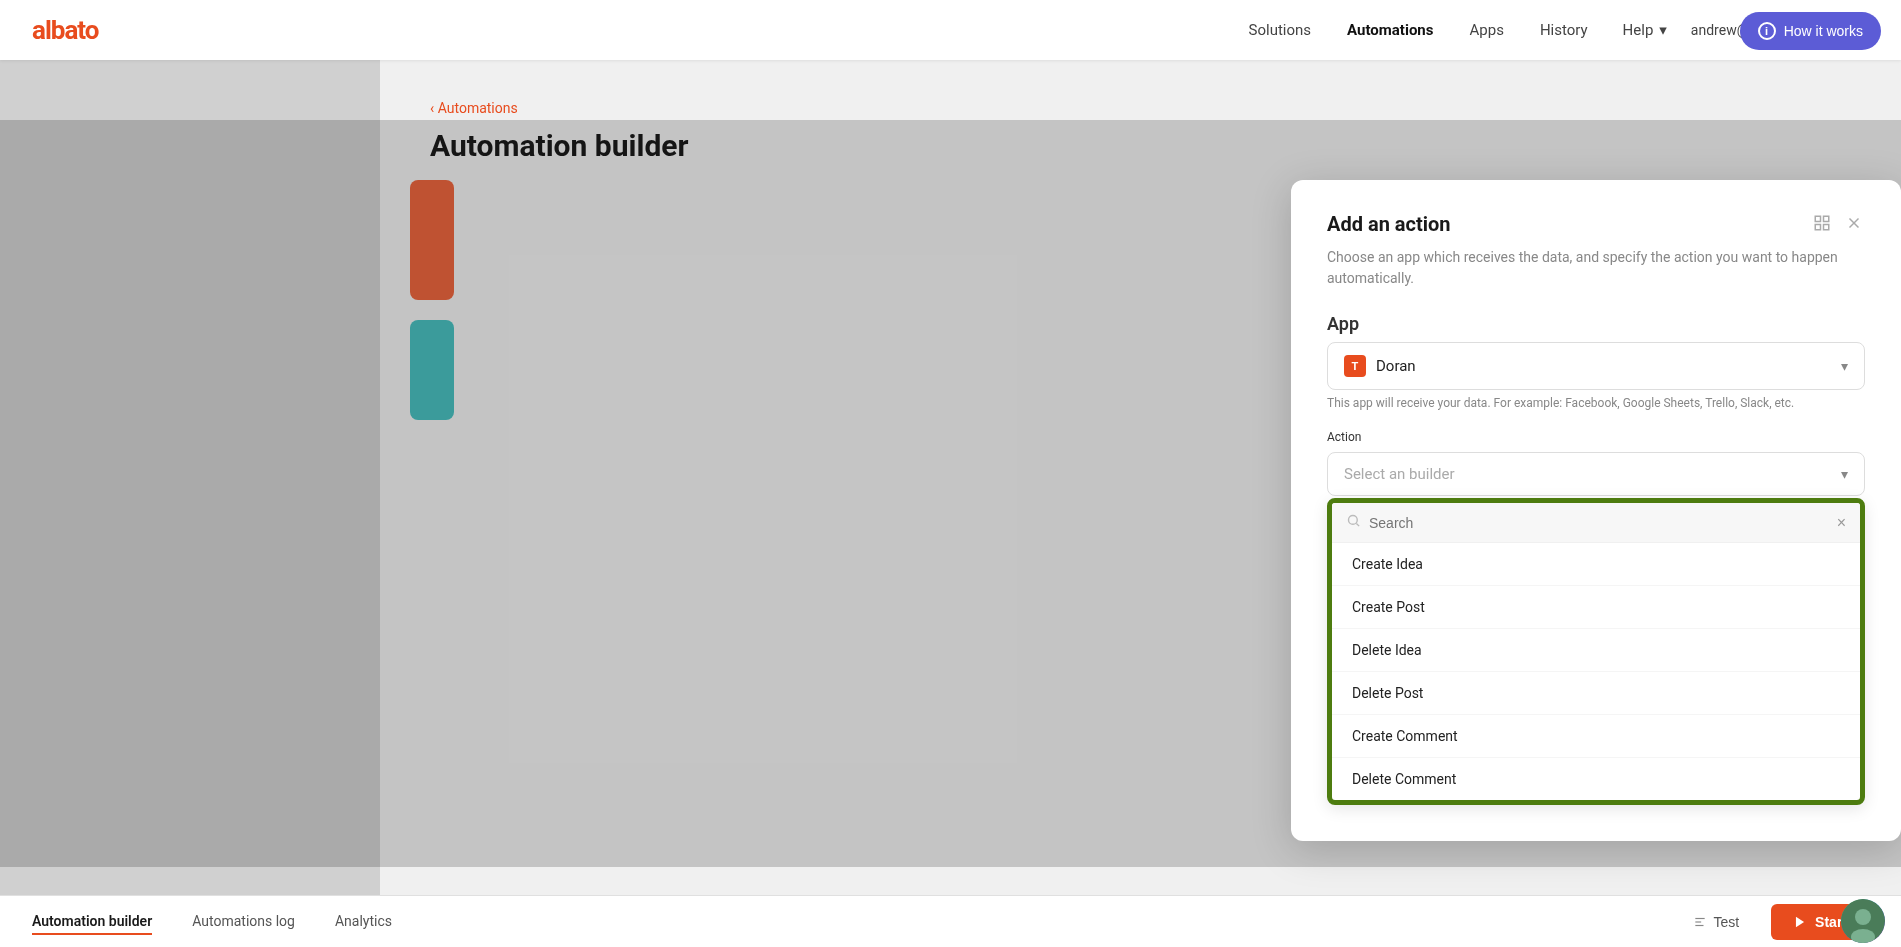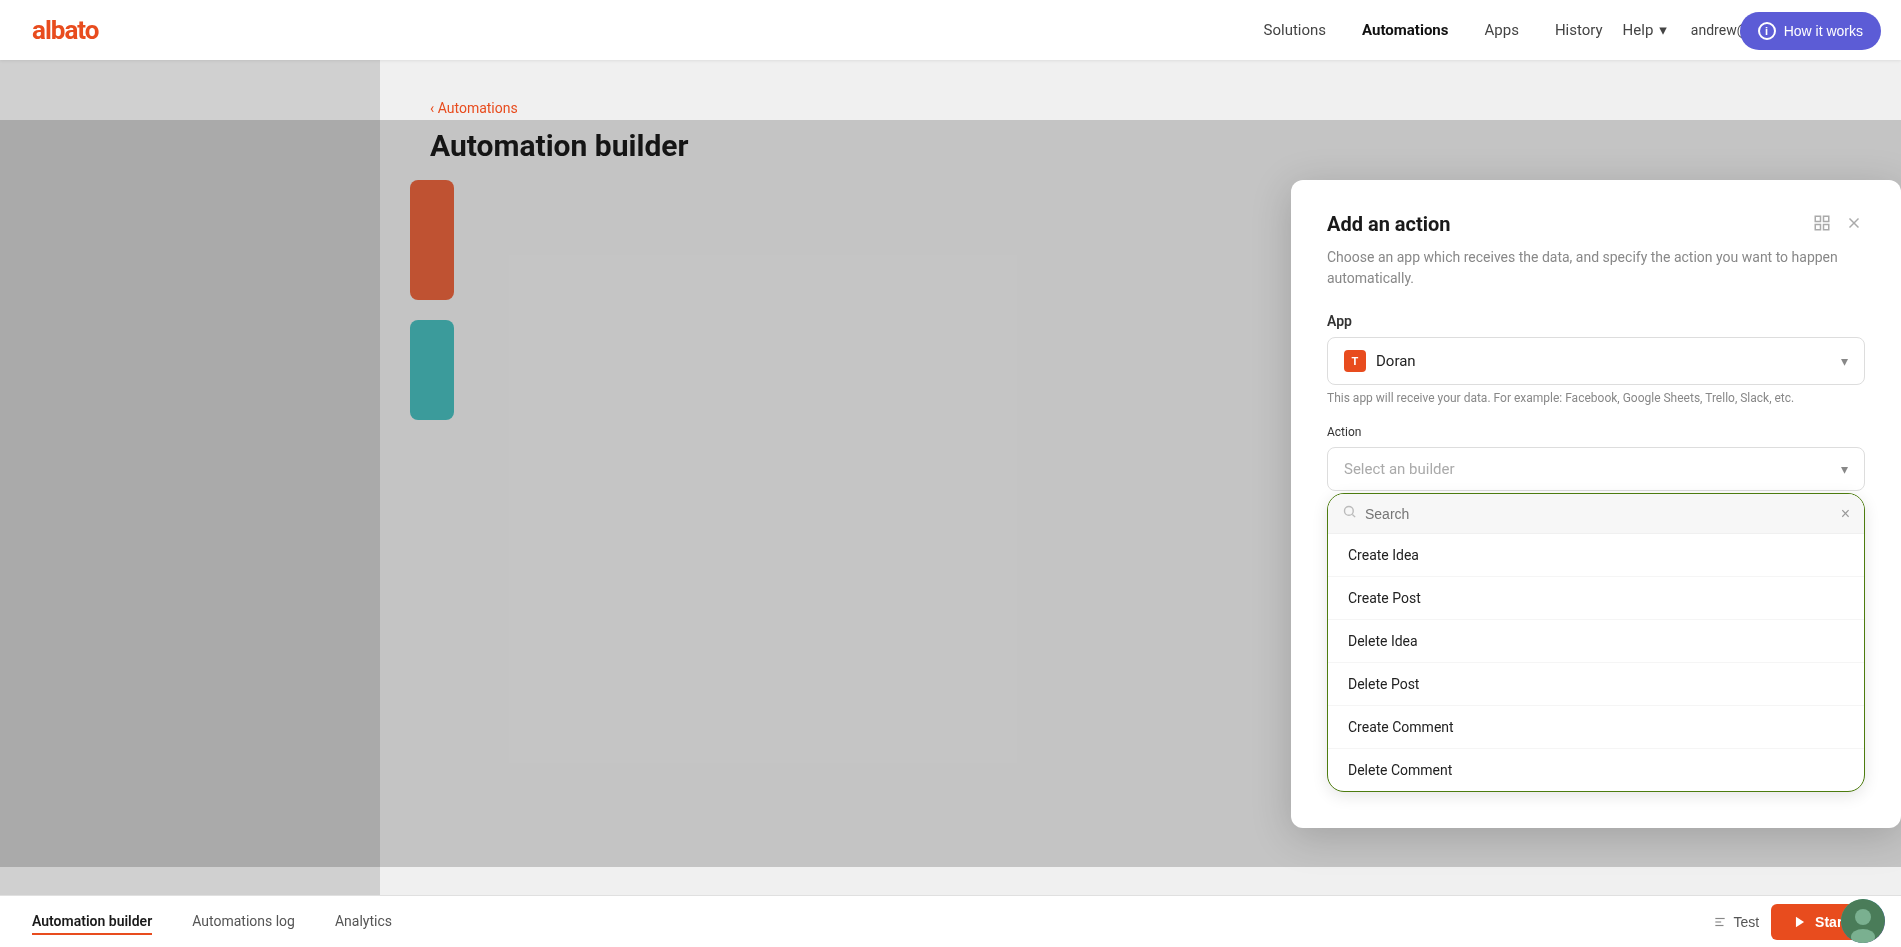--- a/index.html
+++ b/index.html
@@ -28,21 +28,21 @@
       font-size: 26px;
       font-weight: 700;
       color: #e84c1e;
       letter-spacing: -1px;
       margin-right: auto;
     }
     .navbar-links {
       display: flex;
       align-items: center;
       gap: 36px;
-      margin-right: 20px;
+      margin-right: 35px;
     }
     .navbar-links a {
       text-decoration: none;
       color: #444;
       font-size: 15px;
     }
     .navbar-links a.active {
       font-weight: 700;
       color: #111;
     }
@@ -156,21 +156,21 @@
       padding: 4px 0;
     }
     .bottom-tab.active {
       color: #1a1a1a;
       font-weight: 600;
       border-bottom: 2px solid #e84c1e;
     }
     .bottom-actions {
       display: flex;
       align-items: center;
-      gap: 12px;
+      gap: 32px;
     }
     .test-btn {
       display: flex;
       align-items: center;
       gap: 6px;
       color: #555;
       font-size: 14px;
       cursor: pointer;
       background: none;
       border: none;
@@ -277,21 +277,21 @@
     }
 
     .modal-subtitle {
       font-size: 14px;
       color: #888;
       margin-bottom: 24px;
       line-height: 1.5;
     }
 
     .form-label {
-      font-size: 14px;
+      font-size: 18px;
       font-weight: 600;
       color: #333;
       margin-bottom: 8px;
       display: block;
     }
 
     .select-field {
       width: 100%;
       border: 1px solid #ddd;
       border-radius: 8px;
@@ -348,22 +348,22 @@
       align-items: center;
       justify-content: space-between;
       cursor: pointer;
       margin-bottom: 0;
       background: #fff;
     }
 
     
     .action-dropdown {
       width: 100%;
-      border: 1px solid #4d7c0f;
-      border-radius: 17px;
+      border: 5px solid #4d7c0f;
+      border-radius: 8px;
       background: #fff;
       margin-top: 2px;
       overflow: hidden;
       box-shadow: 0 4px 16px rgba(0,0,0,0.10);
     }
 
     .dropdown-search {
       display: flex;
       align-items: center;
       gap: 8px;

